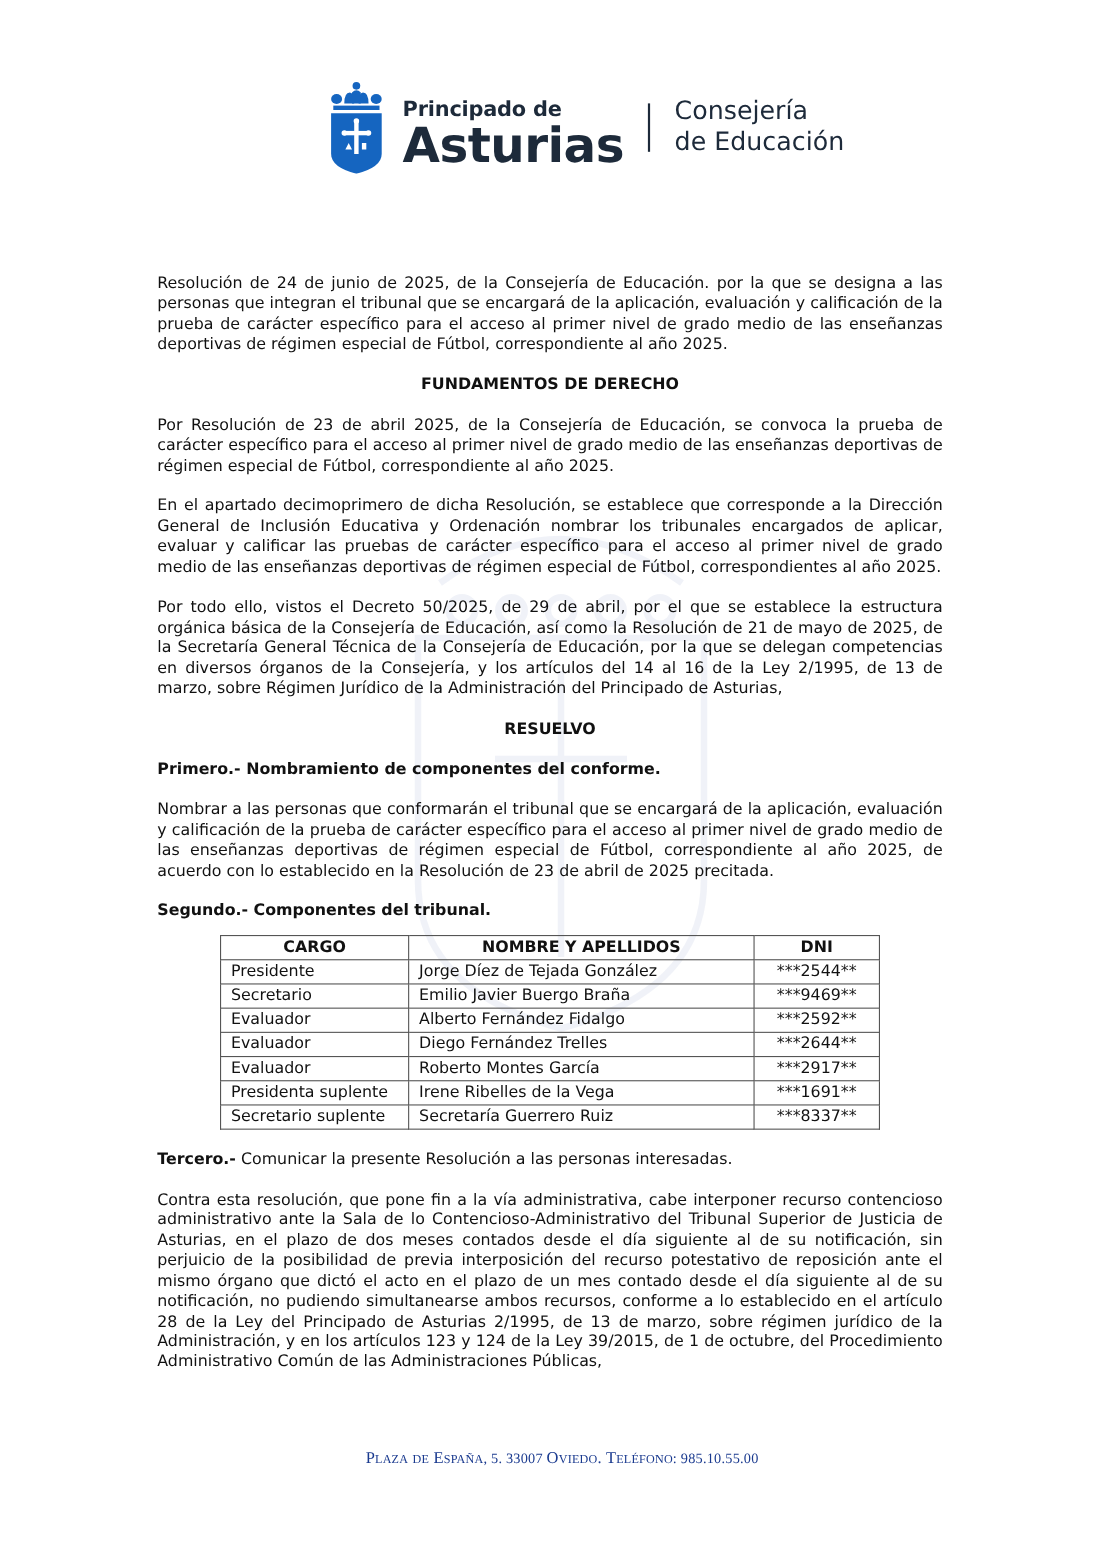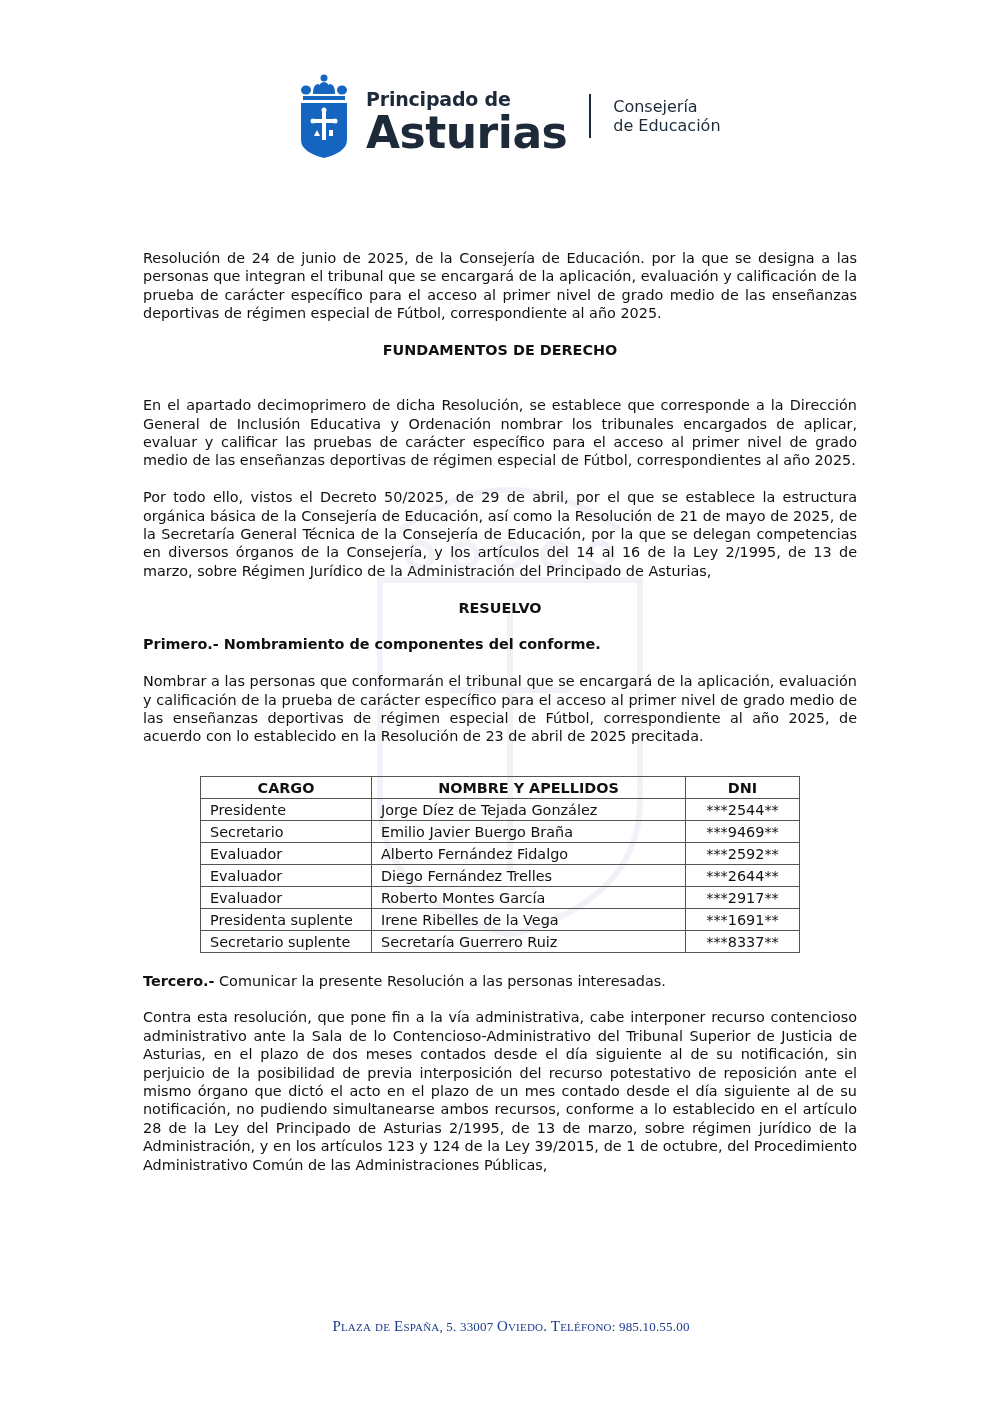--- a/index.html
+++ b/index.html
@@ -4,21 +4,21 @@
   <style>
     html, body { margin: 0; padding: 0; background: #ffffff; }
     body { width: 1000px; height: 1414px; position: relative; overflow: hidden; font-family: "DejaVu Sans", sans-serif; color: #111; }
     .watermark { position: absolute; left: 360px; top: 470px; width: 300px; height: 470px; opacity: 0.06; }
     .logo { position: absolute; left: 300px; top: 74px; display: flex; align-items: center; }
     .shield { width: 48px; height: 84px; }
     .brand { margin-left: 18px; line-height: 1; color: #1d2a3a; }
     .brand .l1 { font-family: "DejaVu Sans", sans-serif; font-weight: bold; font-size: 19px; letter-spacing: -0.2px; margin-top: 12px; }
     .brand .l2 { font-family: "DejaVu Sans", sans-serif; font-weight: bold; font-size: 44px; letter-spacing: -0.5px; margin-top: 2px; }
     .vsep { width: 2px; height: 44px; background: #1d2a3a; margin: 0 22px; }
-    .dept { line-height: 1.2; font-size: 16px; color: #1d2a3a; font-family: "DejaVu Sans", sans-serif; }
+    .dept { line-height: 1.2; font-size: 23px; color: #1d2a3a; font-family: "DejaVu Sans", sans-serif; }
     .content { position: absolute; left: 143px; top: 249px; width: 714px; font-size: 14.4px; line-height: 18.4px; }
     .content p { margin: 0; text-align: justify; }
     .gap { height: 18.4px; }
     .h-center { text-align: center !important; font-weight: bold; }
     .bold { font-weight: bold; }
     table.trib { border-collapse: collapse; margin-left: 57px; width: 600px; font-size: 14.4px; }
     table.trib th, table.trib td { border: 1px solid #555; padding: 0 9px; height: 21px; line-height: 20px; }
     table.trib th { font-weight: bold; text-align: center; }
     table.trib td.dni { text-align: center; }
     .footer { position: absolute; left: 0; right: 0; top: 1318px; text-align: center; font-family: "Liberation Serif", serif; color: #1a3a8f; font-size: 13px; letter-spacing: 0.2px; padding-left: 22px; }
@@ -71,31 +71,33 @@
     <div>Consejería</div>
     <div>de Educación</div>
   </div>
 </div>
 
 <div class="content">
   <p>Resolución de 24 de junio de 2025, de la Consejería de Educación. por la que se designa a las personas que integran el tribunal que se encargará de la aplicación, evaluación y calificación de la prueba de carácter específico para el acceso al primer nivel de grado medio de las enseñanzas deportivas de régimen especial de Fútbol, correspondiente al año 2025.</p>
   <div class="gap"></div>
   <p class="h-center">FUNDAMENTOS DE DERECHO</p>
   <div class="gap"></div>
+  <p>Por Resolución de 23 de abril 2025, de la Consejería de Educación, se convoca la prueba de carácter específico para el acceso al primer nivel de grado medio de las enseñanzas deportivas de régimen especial de Fútbol, correspondiente al año 2025.</p>
   <div class="gap"></div>
   <p>En el apartado decimoprimero de dicha Resolución, se establece que corresponde a la Dirección General de Inclusión Educativa y Ordenación nombrar los tribunales encargados de aplicar, evaluar y calificar las pruebas de carácter específico para el acceso al primer nivel de grado medio de las enseñanzas deportivas de régimen especial de Fútbol, correspondientes al año 2025.</p>
   <div class="gap"></div>
   <p>Por todo ello, vistos el Decreto 50/2025, de 29 de abril, por el que se establece la estructura orgánica básica de la Consejería de Educación, así como la Resolución de 21 de mayo de 2025, de la Secretaría General Técnica de la Consejería de Educación, por la que se delegan competencias en diversos órganos de la Consejería, y los artículos del 14 al 16 de la Ley 2/1995, de 13 de marzo, sobre Régimen Jurídico de la Administración del Principado de Asturias,</p>
   <div class="gap"></div>
   <p class="h-center">RESUELVO</p>
   <div class="gap"></div>
   <p class="bold">Primero.- Nombramiento de componentes del conforme.</p>
   <div class="gap"></div>
   <p>Nombrar a las personas que conformarán el tribunal que se encargará de la aplicación, evaluación y calificación de la prueba de carácter específico para el acceso al primer nivel de grado medio de las enseñanzas deportivas de régimen especial de Fútbol, correspondiente al año 2025, de acuerdo con lo establecido en la Resolución de 23 de abril de 2025 precitada.</p>
   <div class="gap"></div>
+  <p class="bold">Segundo.- Componentes del tribunal.</p>
   <div style="height:12px"></div>
   <table class="trib">
     <thead>
       <tr>
         <th style="width:152px">CARGO</th>
         <th>NOMBRE Y APELLIDOS</th>
         <th style="width:95px">DNI</th>
       </tr>
     </thead>
     <tbody>

